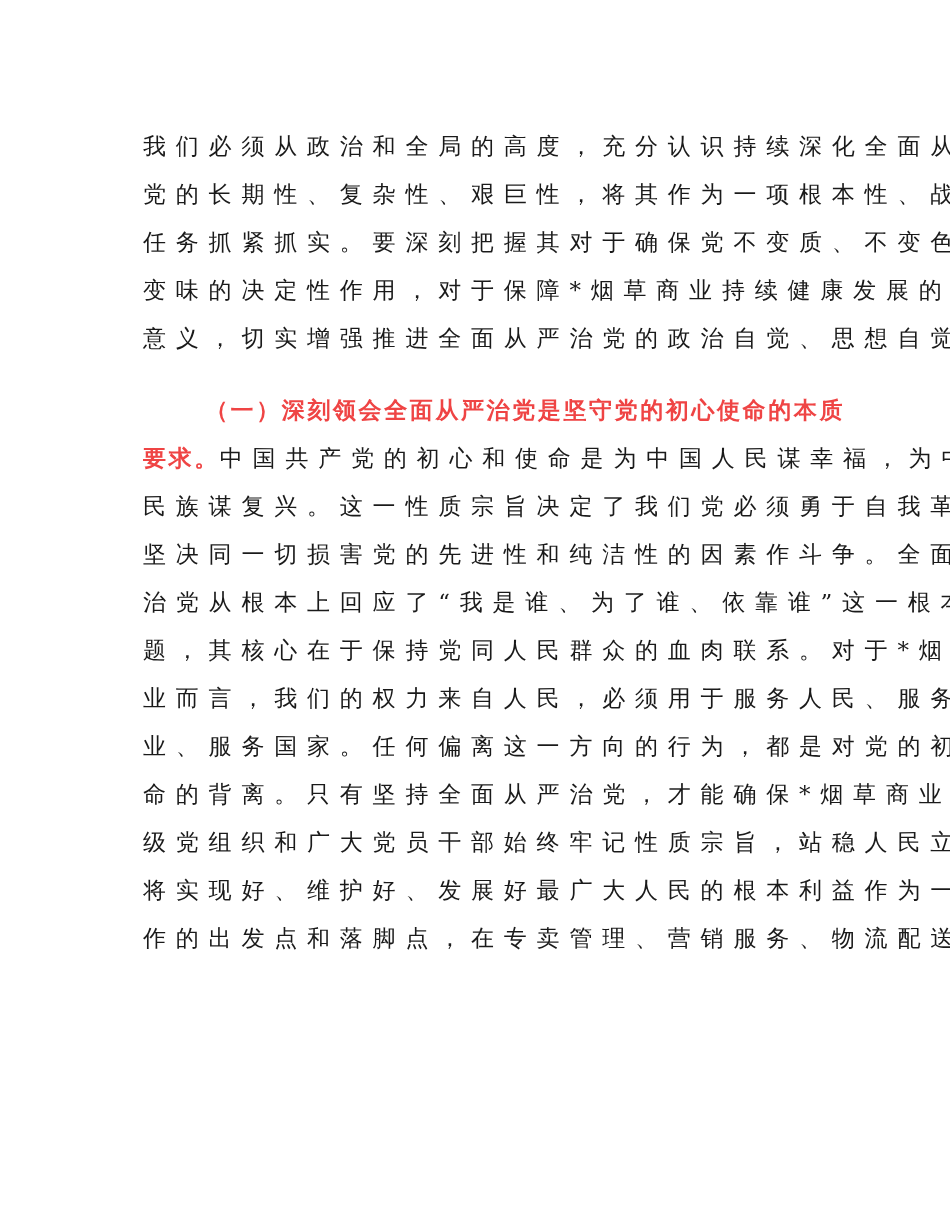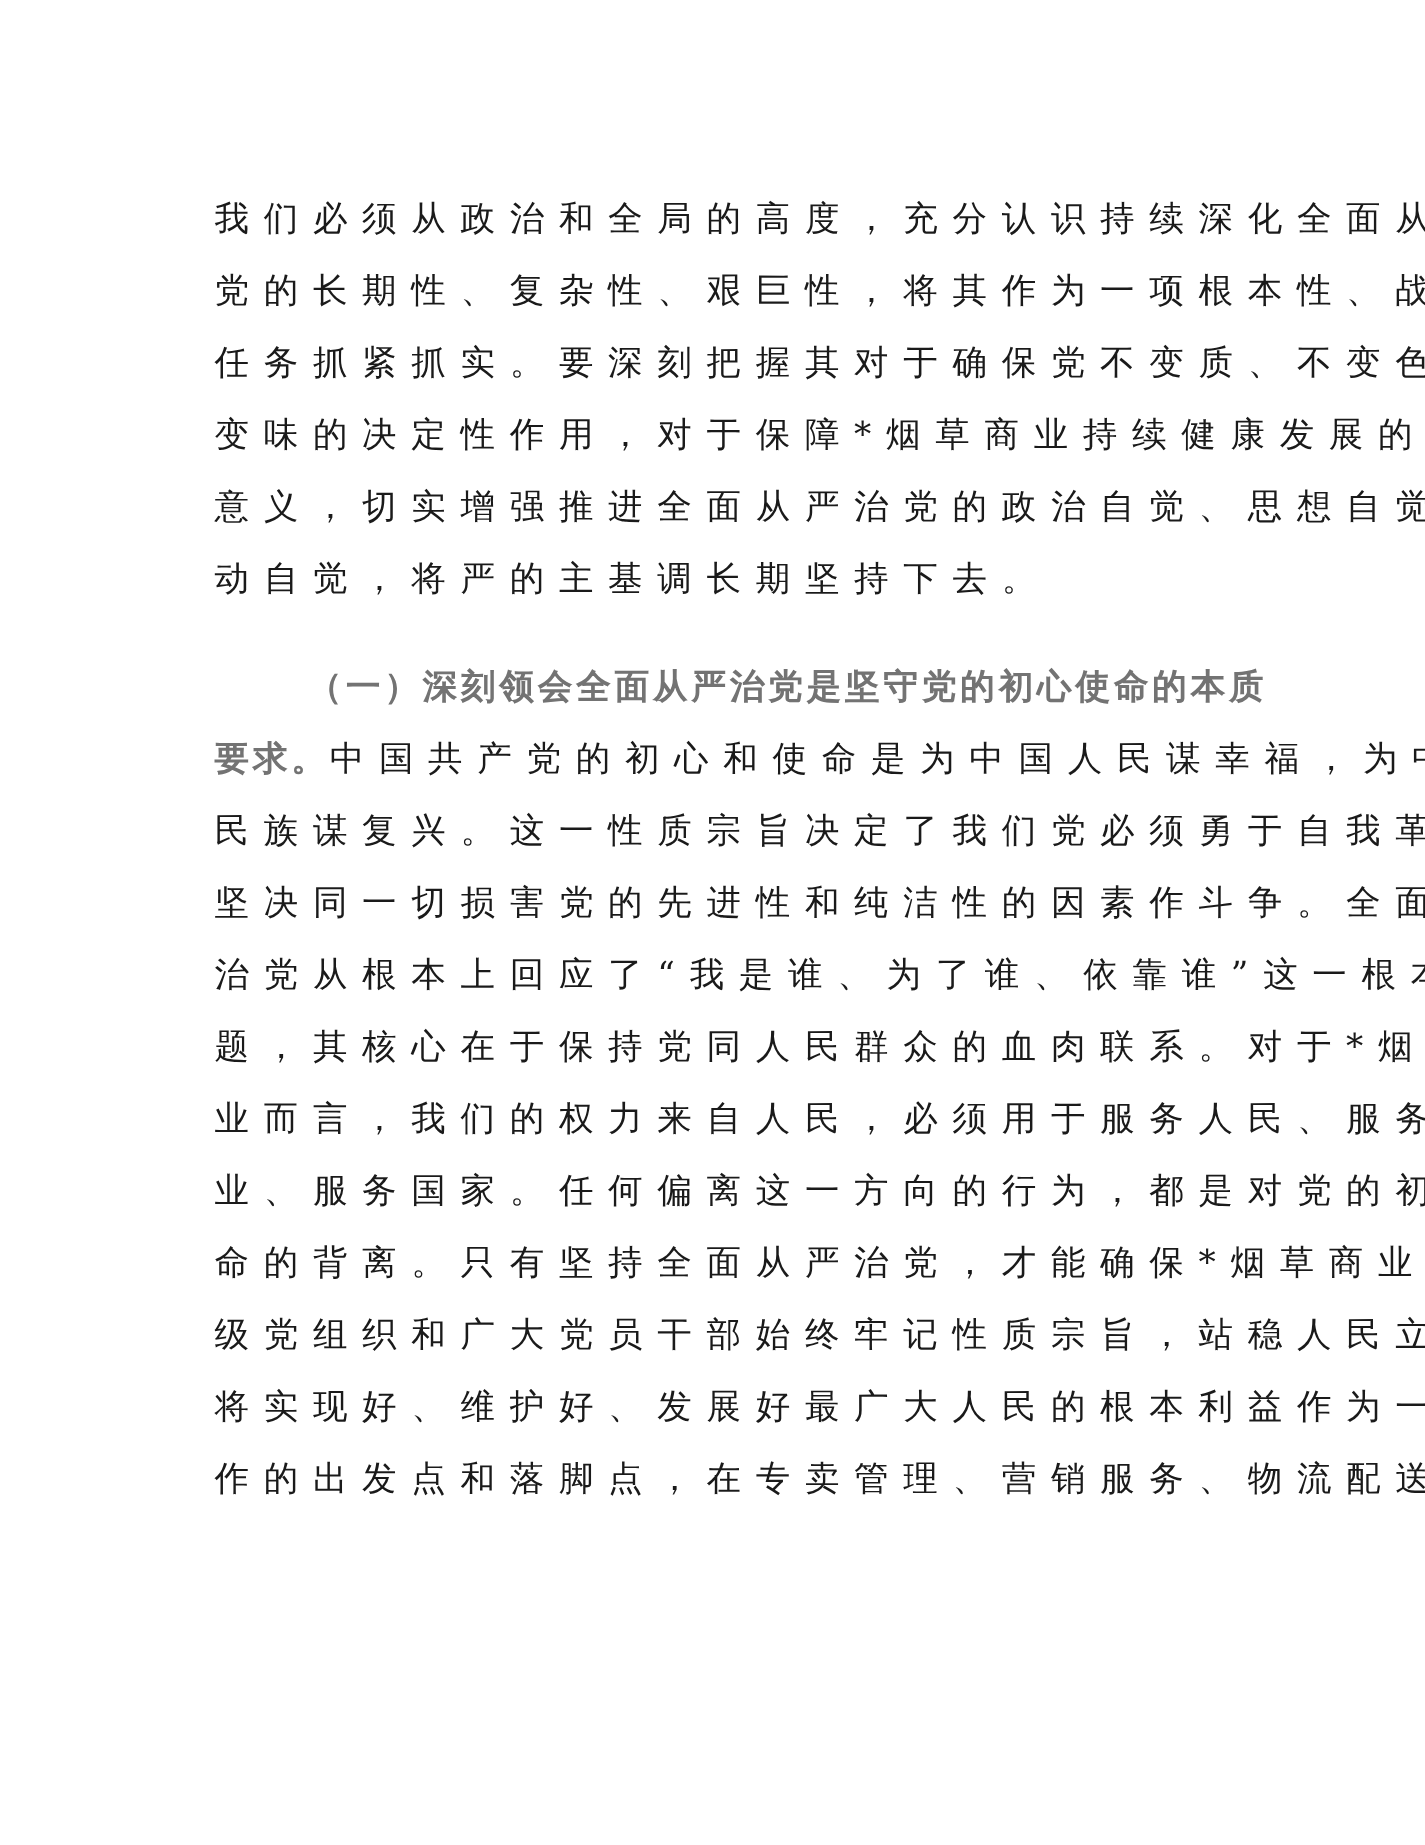--- a/index.html
+++ b/index.html
@@ -30,39 +30,38 @@
     letter-spacing: 9.8px;
     word-break: break-all;
   }
   .para + .para {
     margin-top: 24px;
   }
   .lead {
     font-family: "DejaVu Sans", "Liberation Sans", sans-serif;
     font-weight: bold;
     letter-spacing: 2.6px;
-    color: #737373;
+    color: #ef4444;
   }
   .line {
     display: block;
     white-space: nowrap;
   }
 </style>
 </head>
 <body>
 
 <div class="page">
 
   <p class="para">
     <span class="line">我们必须从政治和全局的高度，充分认识持续深化全面从严治</span>
     <span class="line">党的长期性、复杂性、艰巨性，将其作为一项根本性、战略性</span>
     <span class="line">任务抓紧抓实。要深刻把握其对于确保党不变质、不变色、不</span>
     <span class="line">变味的决定性作用，对于保障*烟草商业持续健康发展的特殊</span>
     <span class="line">意义，切实增强推进全面从严治党的政治自觉、思想自觉和行</span>
-    <span class="line">动自觉，将严的主基调长期坚持下去。</span>
   </p>
 
   <p class="para">
     <span class="line" style="padding-left:62px; letter-spacing:2.6px;"><span class="lead">（一）深刻领会全面从严治党是坚守党的初心使命的本质</span></span>
     <span class="line"><span class="lead">要求。</span><span>中国共产党的初心和使命是为中国人民谋幸福，为中华</span></span>
     <span class="line">民族谋复兴。这一性质宗旨决定了我们党必须勇于自我革命，</span>
     <span class="line">坚决同一切损害党的先进性和纯洁性的因素作斗争。全面从严</span>
     <span class="line">治党从根本上回应了“我是谁、为了谁、依靠谁”这一根本问</span>
     <span class="line">题，其核心在于保持党同人民群众的血肉联系。对于*烟草商</span>
     <span class="line">业而言，我们的权力来自人民，必须用于服务人民、服务行</span>

